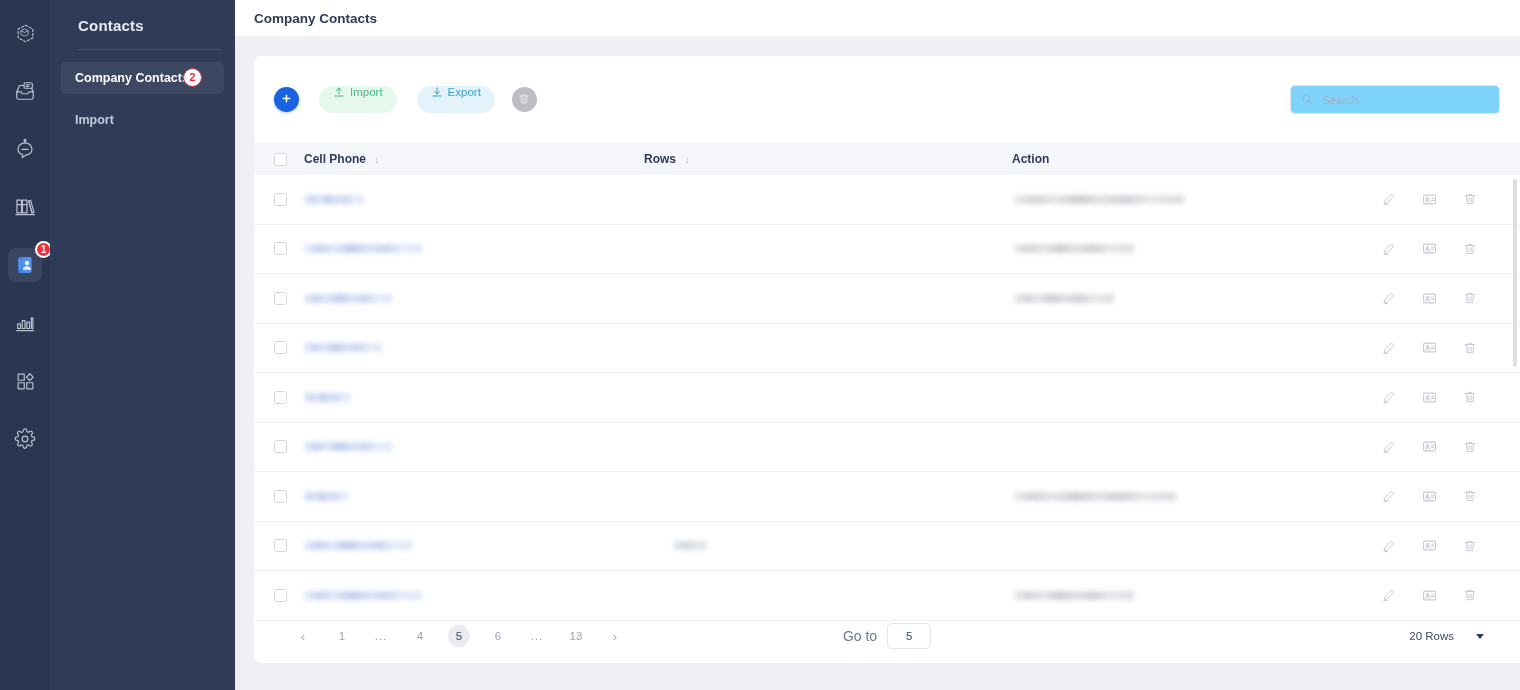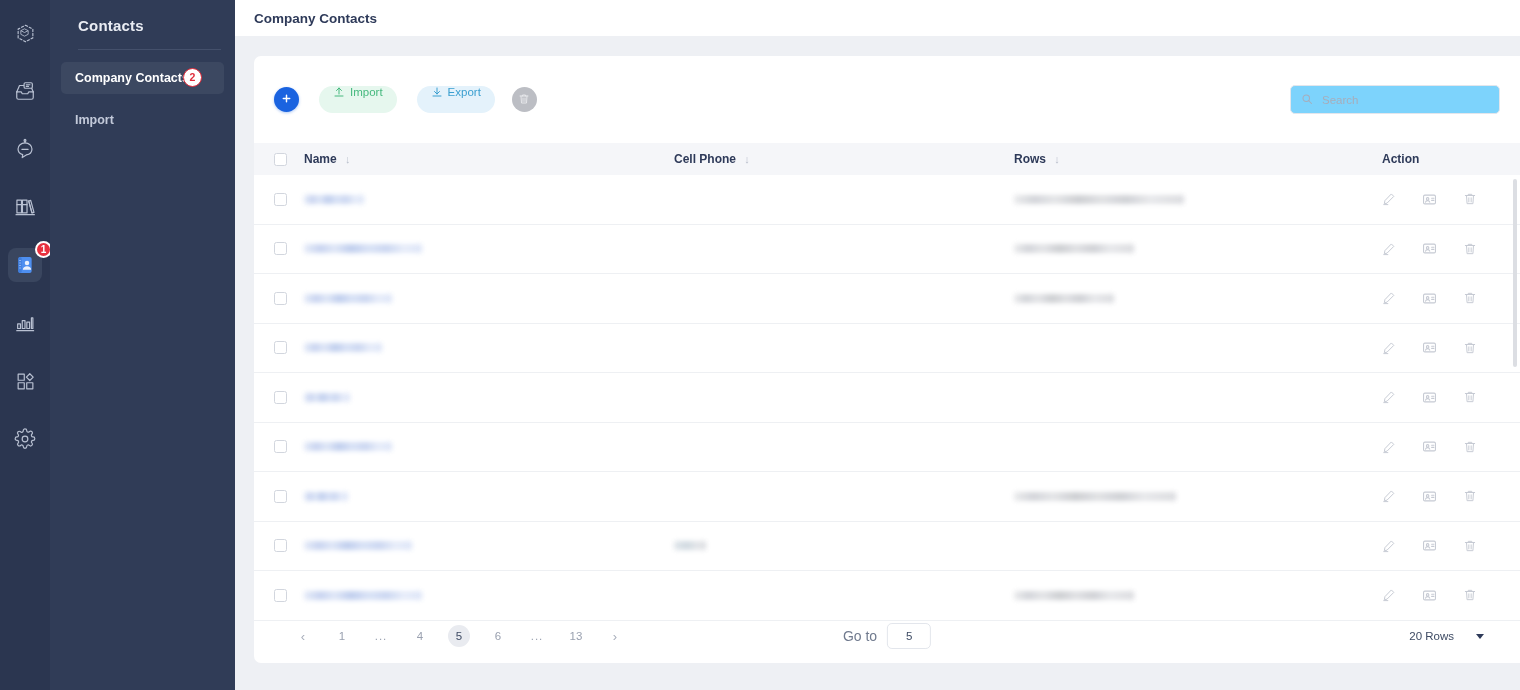--- a/index.html
+++ b/index.html
@@ -478,24 +478,20 @@
         <input class="search-input" type="text" placeholder="Search" style="">
       </div>
     </div>
 
     <div class="table">
 
       <div class="thead">
         <div class="c-check">
           <div class="chk"></div>
         </div>
-        <div class="c-name">
-          <span>Name</span>
-          <span class="sort-arrow">↓</span>
-        </div>
         <div class="c-phone">
           <span>Cell Phone</span>
           <span class="sort-arrow">↓</span>
         </div>
         <div class="c-email">
           <span>Rows</span>
           <span class="sort-arrow">↓</span>
         </div>
         <div class="c-action">
           <span>Action</span>

